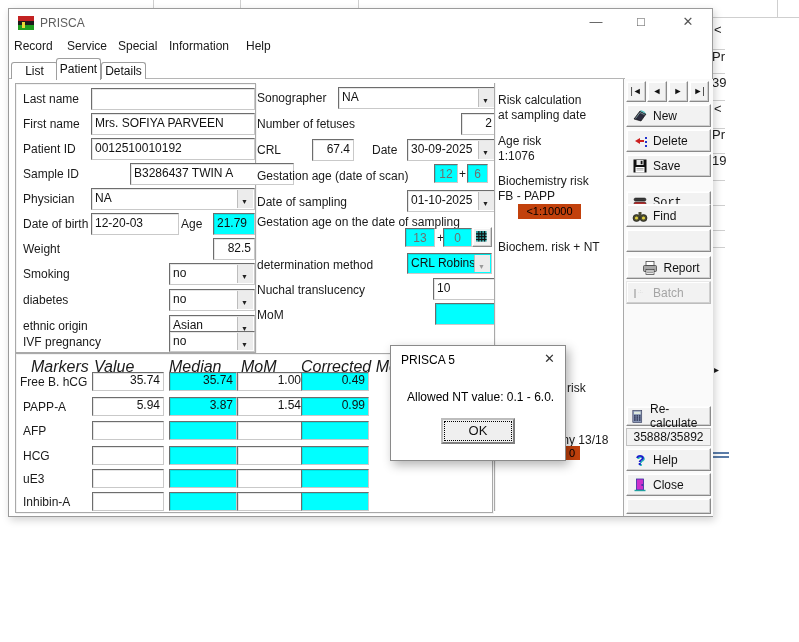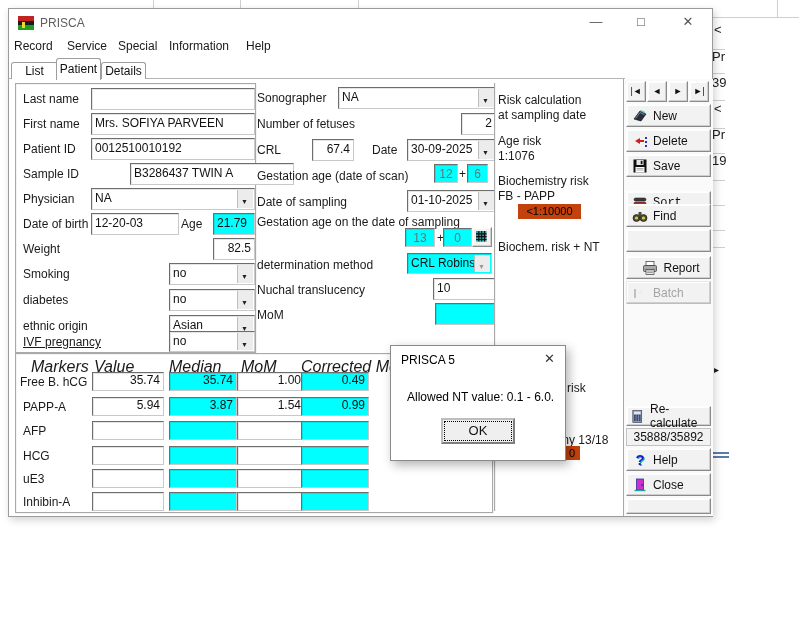--- a/index.html
+++ b/index.html
@@ -171,21 +171,21 @@
       <span>no</span>
       <span class="dd-arrow"></span>
     </div>
 
     <span class="lbl" style="left:14px;top:310px;">ethnic origin</span>
     <div class="fld" style="left:160px;top:306px;width:78px;height:20px;">
       <span>Asian</span>
       <span class="dd-arrow"></span>
     </div>
 
-    <span class="lbl" style="left:14px;top:326px;text-decoration:underline;">IVF pregnancy</span>
+    <span class="lbl" style="left:14px;top:326px;">IVF pregnancy</span>
     <div class="fld" style="left:160px;top:322px;width:78px;height:19px;">
       <span>no</span>
       <span class="dd-arrow"></span>
     </div>
 
     <span class="lbl" style="left:248px;top:82px;">Sonographer</span>
     <div class="fld" style="left:329px;top:78px;width:150px;height:20px;">
       <span>NA</span>
       <span class="dd-arrow"></span>
     </div>

